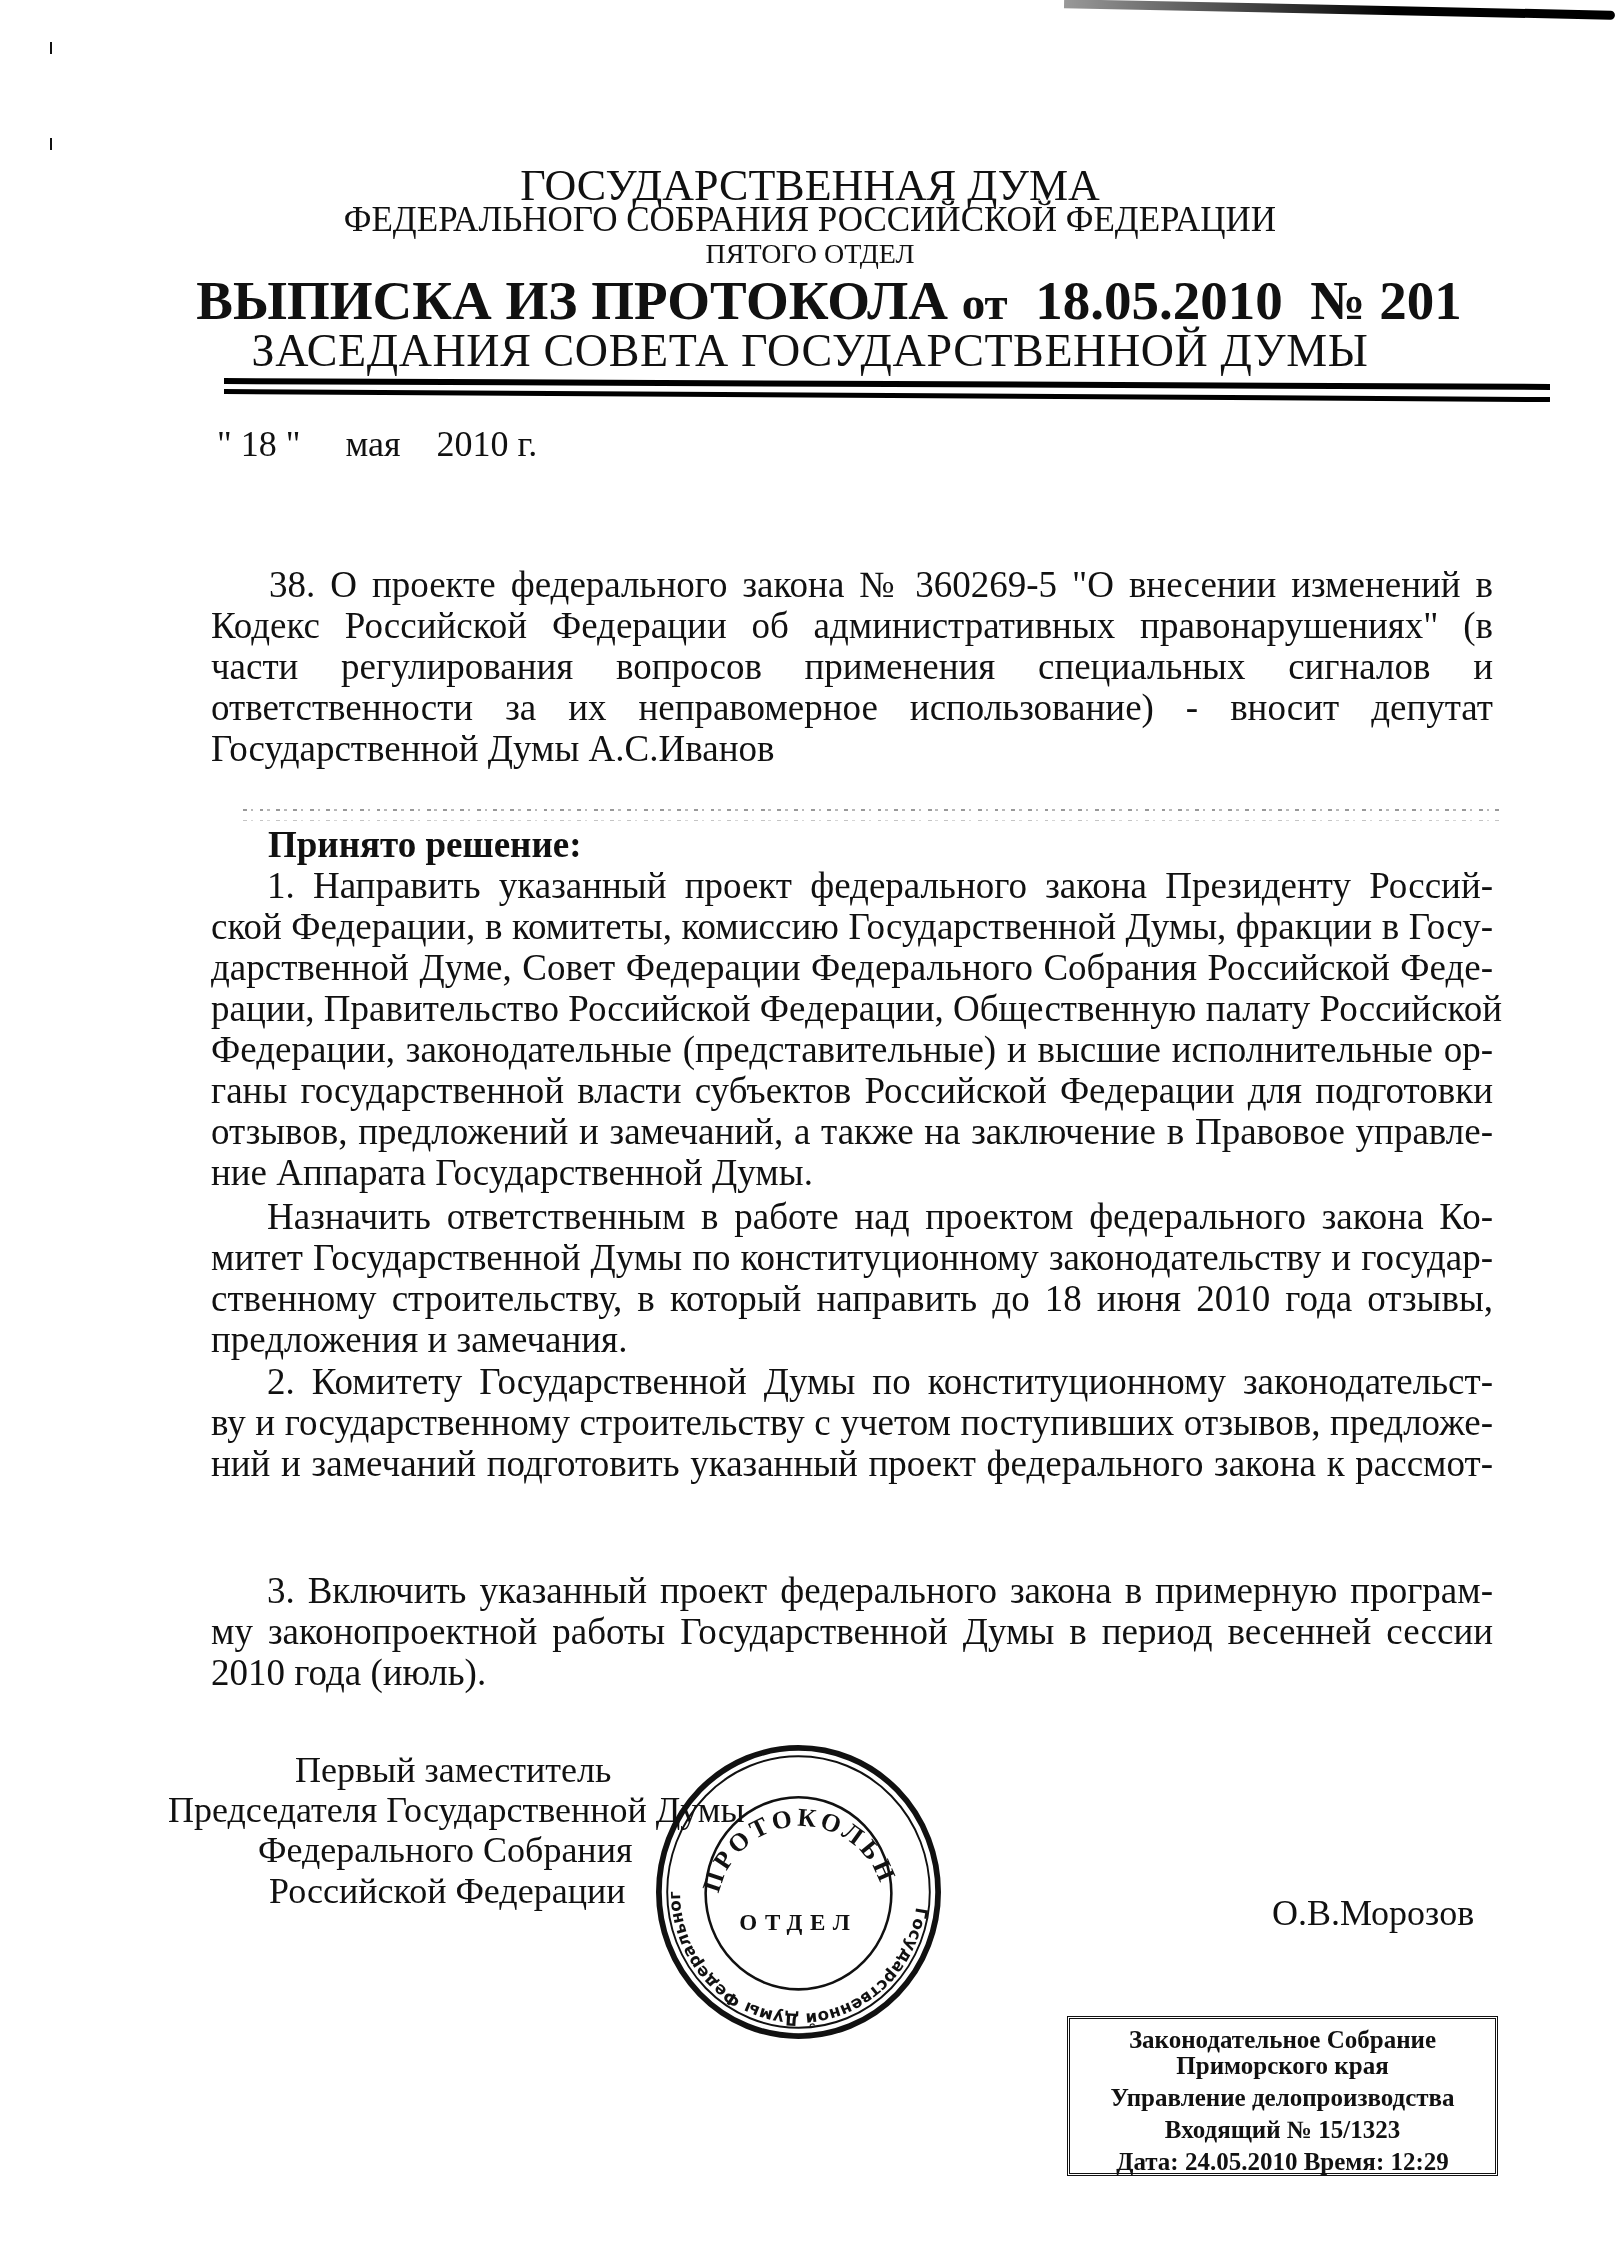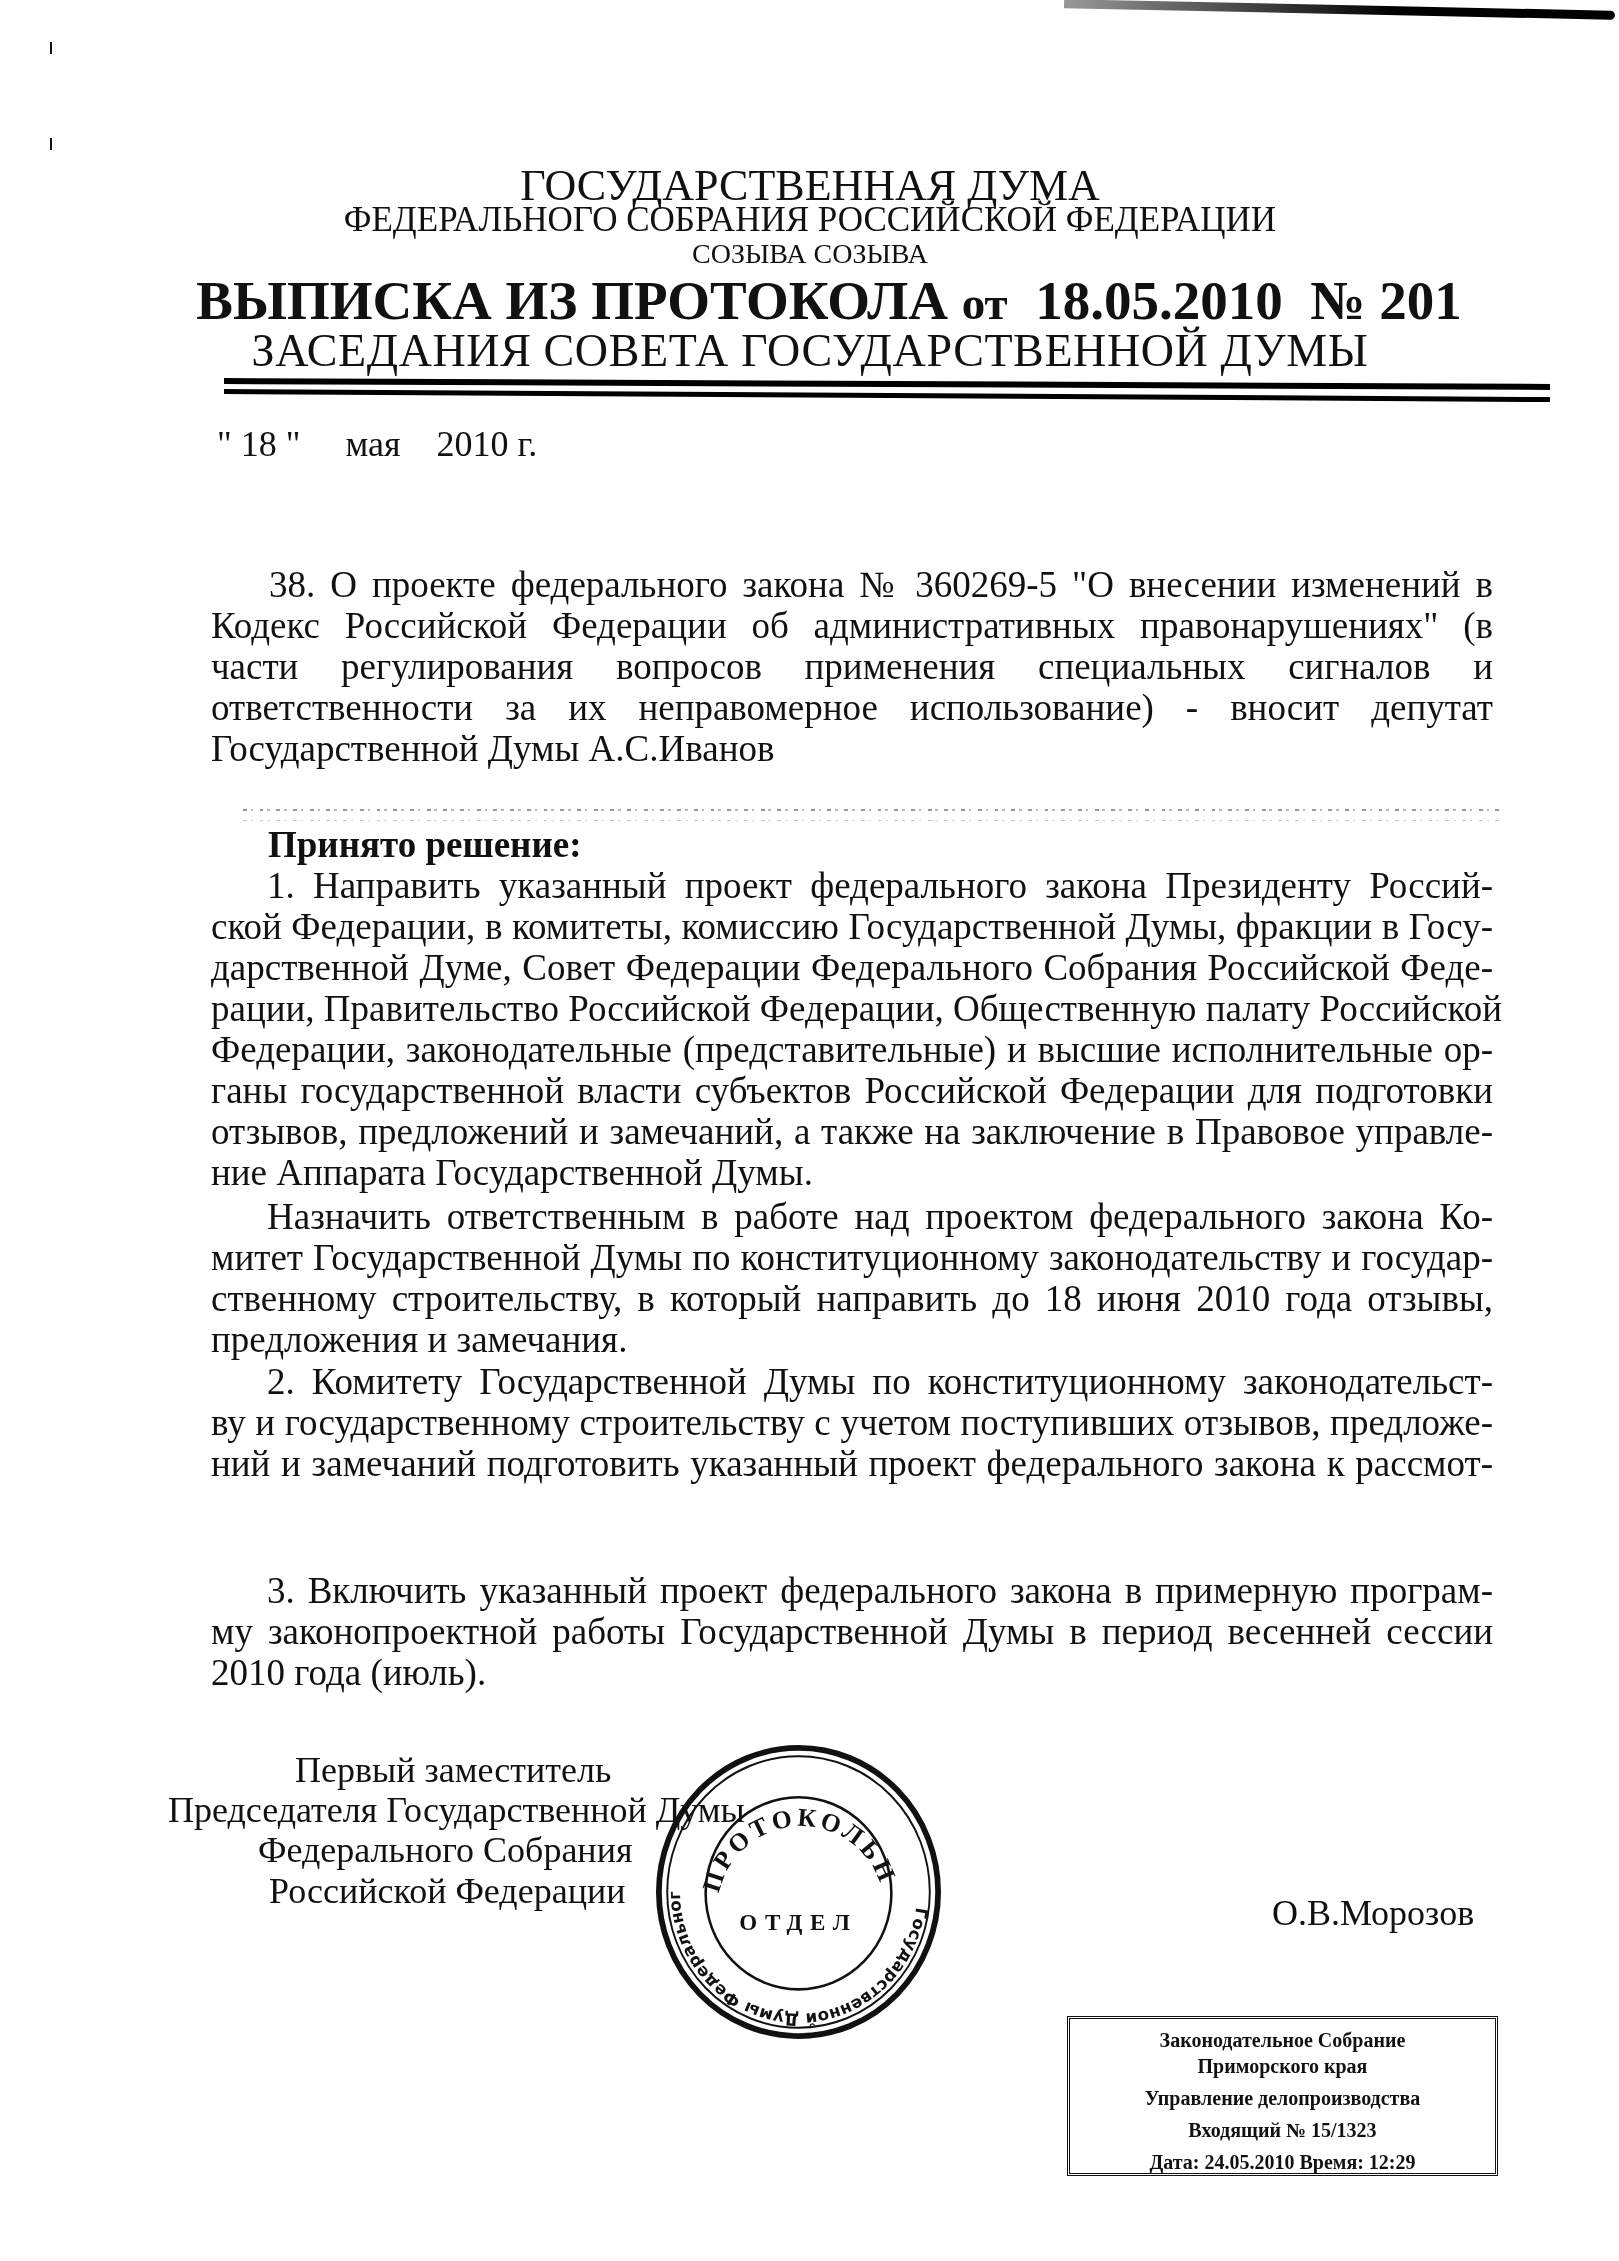--- a/index.html
+++ b/index.html
@@ -47,35 +47,35 @@
   .sig1 { left: 295px; top: 1749px; }
   .sig2 { left: 168px; top: 1789px; }
   .sig3 { left: 258px; top: 1829px; }
   .sig4 { left: 269px; top: 1870px; }
   .signer { position: absolute; left: 1272px; top: 1892px; font-size: 36px; }
 
   .seal { position: absolute; left: 648px; top: 1738px; width: 301px; height: 308px; }
 
   .stamp { position: absolute; left: 1067px; top: 2016px; width: 431px; height: 160px;
            border: 3.8px double #111; box-sizing: border-box; text-align: center;
-           font-weight: bold; font-size: 20px; line-height: 26px; padding-top: 7.7px; }
+           font-weight: bold; font-size: 25px; line-height: 26px; padding-top: 7.7px; }
   .stamp div { white-space: nowrap; }
   .stamp .gap { margin-top: 6px; }
 </style>
 </head>
 <body>
 
 <div class="scan-mark top-streak"></div>
 <div class="scan-mark tick-a"></div>
 <div class="scan-mark tick-b"></div>
 
 <div>
   <div class="h-line h1">ГОСУДАРСТВЕННАЯ ДУМА</div>
   <div class="h-line h2">ФЕДЕРАЛЬНОГО СОБРАНИЯ РОССИЙСКОЙ ФЕДЕРАЦИИ</div>
-  <div class="h-line h3">СОЗЫВА СОЗЫВА</div>
+  <div class="h-line h3">ПЯТОГО ОТДЕЛ</div>
   <div class="h-line h4" style="padding-left:38px;box-sizing:border-box;">
     <span>ВЫПИСКА ИЗ ПРОТОКОЛА</span>
     <span class="sm">от</span>
     &nbsp;<span>18.05.2010</span>
     &nbsp;<span>№ 201</span>
   </div>
   <div class="h-line h5">ЗАСЕДАНИЯ СОВЕТА ГОСУДАРСТВЕННОЙ ДУМЫ</div>
 </div>
 
 <div class="rule rule1"></div>

